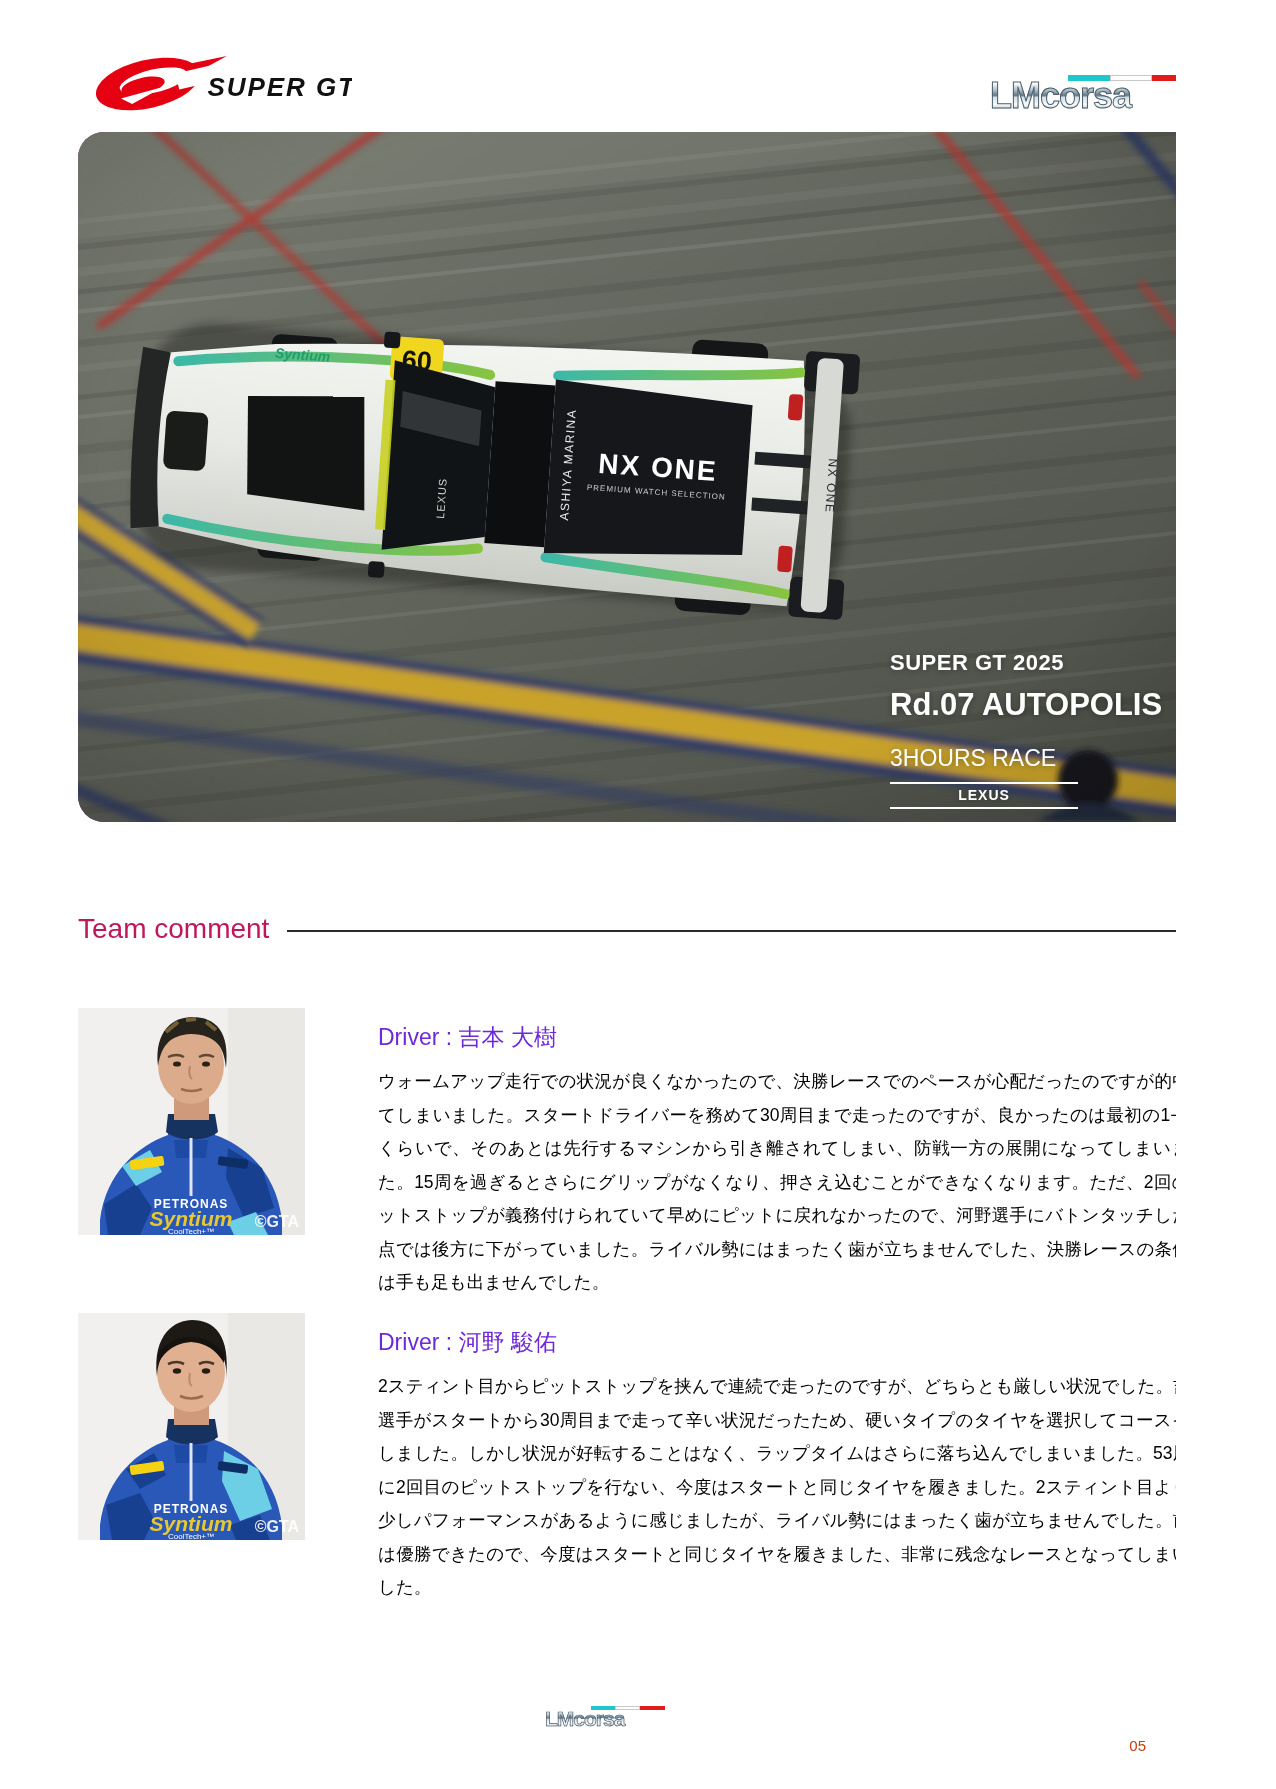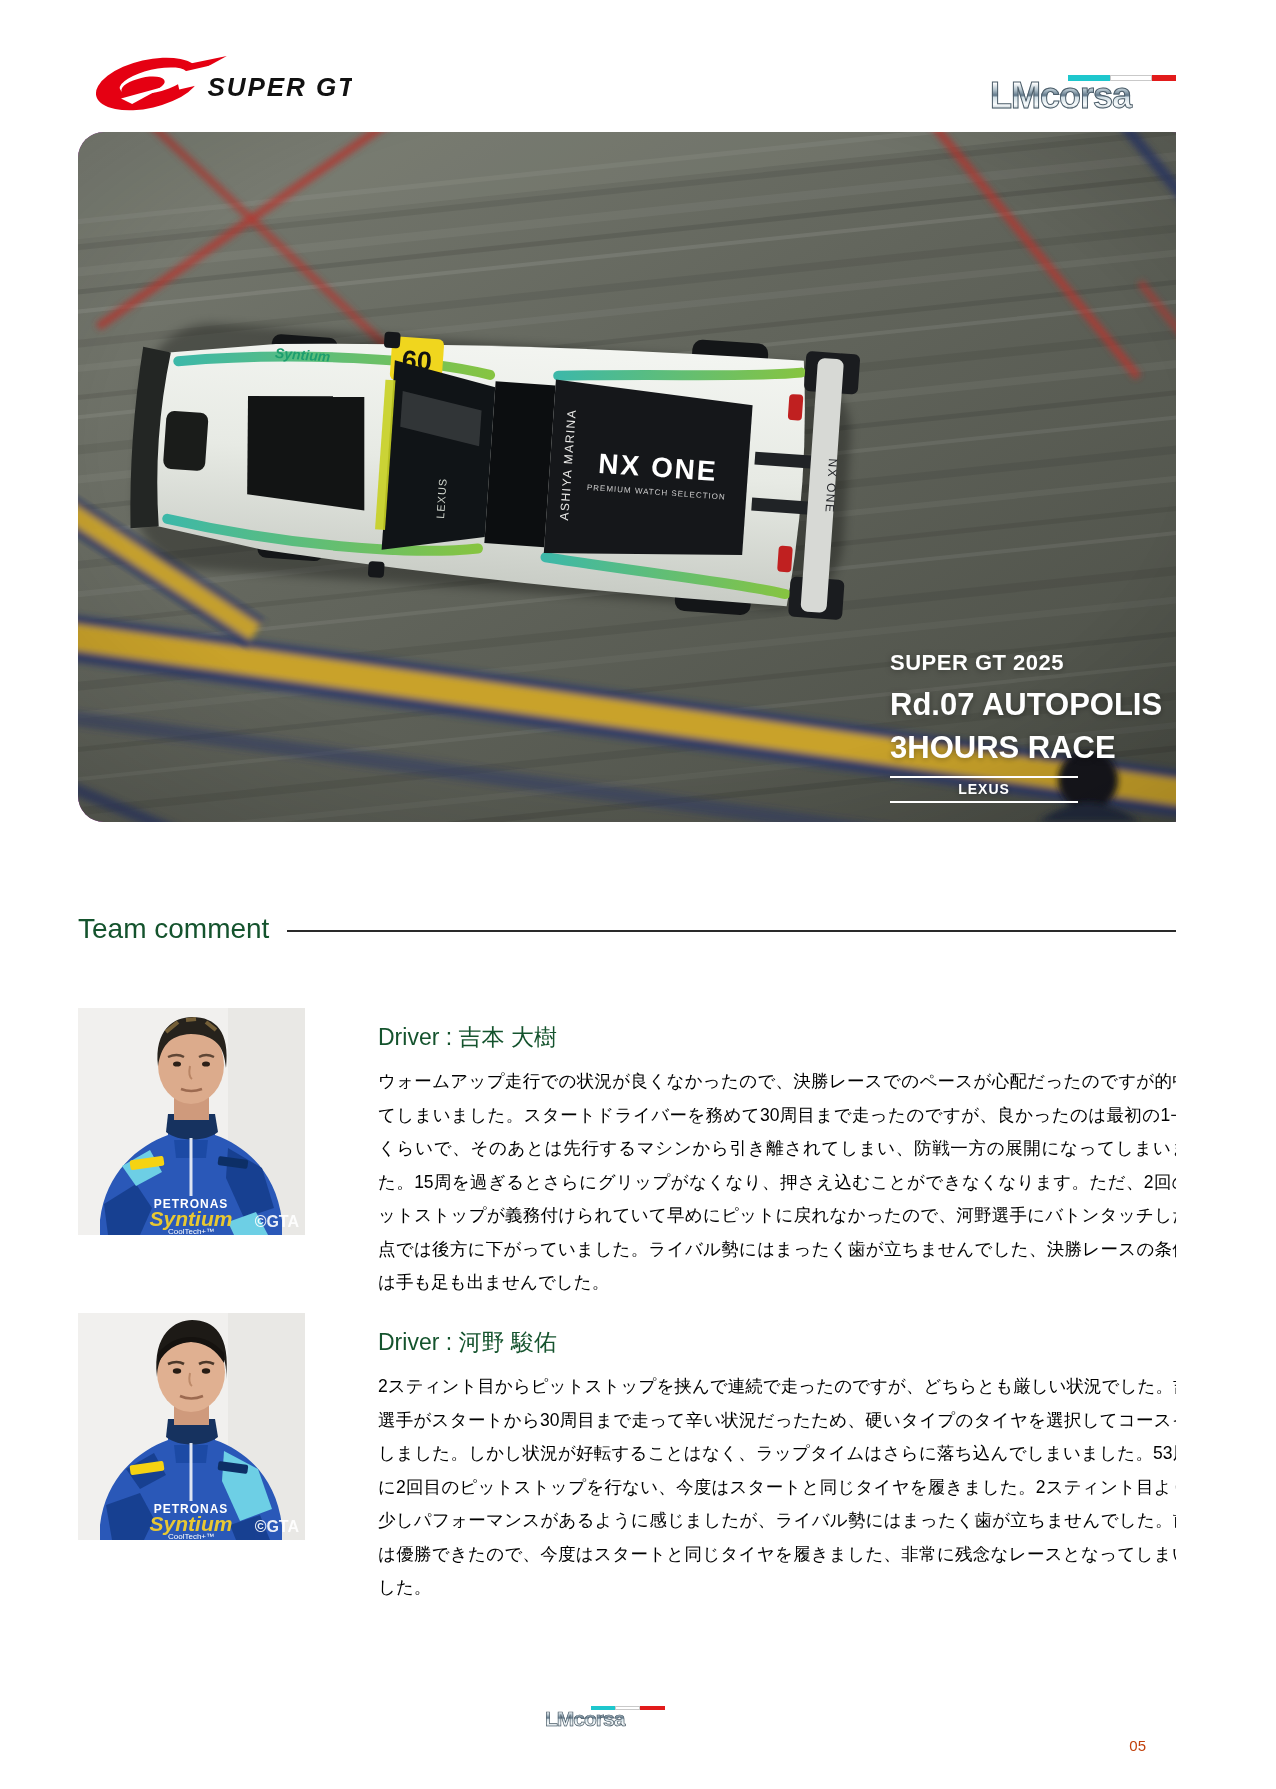--- a/index.html
+++ b/index.html
@@ -30,35 +30,35 @@
   .lm-bar .r{ background:#e21b1b; }
 
   
   .hero { position:absolute; left:78px; top:132px; width:1120px; height:690px;
           border-radius:26px; overflow:hidden; background:#a21caf; }
   .hero svg { display:block; }
   .hero-overlay { position:absolute; left:812px; top:518px; color:#fff;
                   text-shadow:0 1px 6px rgba(0,0,0,.35); }
   .hero-overlay .series { font-size:22px; font-weight:bold; letter-spacing:.5px; }
   .hero-overlay .round  { font-size:31px; font-weight:bold; margin-top:11px; letter-spacing:0; }
-  .hero-overlay .race   { font-size:31px; font-weight:bold; margin-top:7px; }
+  .hero-overlay .race   { font-size:23px; font-weight:normal; margin-top:22px; }
   .hero-overlay .final  { width:188px; margin-top:10px; text-align:center;
                           border-top:2px solid #fff; border-bottom:2px solid #fff;
                           font-size:14px; font-weight:bold; letter-spacing:1px; padding:3px 0 4px; }
 
   
-  .tc-heading { position:absolute; left:78px; top:913px; font-size:28px; color:#14532d; font-weight:normal; }
+  .tc-heading { position:absolute; left:78px; top:913px; font-size:28px; color:#be185d; font-weight:normal; }
   .tc-line { position:absolute; left:287px; top:930px; width:911px; height:2px; background:#2a2a2a; }
 
   .driver-block { position:absolute; left:78px; width:1130px; }
   .driver-block.d1 { top:1008px; }
   .driver-block.d2 { top:1313px; }
   .driver-photo { position:absolute; left:0; top:0; width:227px; height:227px; overflow:hidden; }
   .driver-content { position:absolute; left:300px; top:14px; width:830px; }
-  .driver-name { font-size:23px; color:#14532d; font-weight:500; }
+  .driver-name { font-size:23px; color:#6d28d9; font-weight:500; }
   .driver-comment { margin-top:12px; font-size:17.5px; line-height:33.5px; color:#000;
                     text-align:justify; text-justify:inter-ideograph; font-weight:500; }
 
   
   .page-number { position:absolute; right:30px; top:1737px; font-size:15px; color:#c2410c; }
 </style>
 </head>
 <body>
 
 <div class="page">

